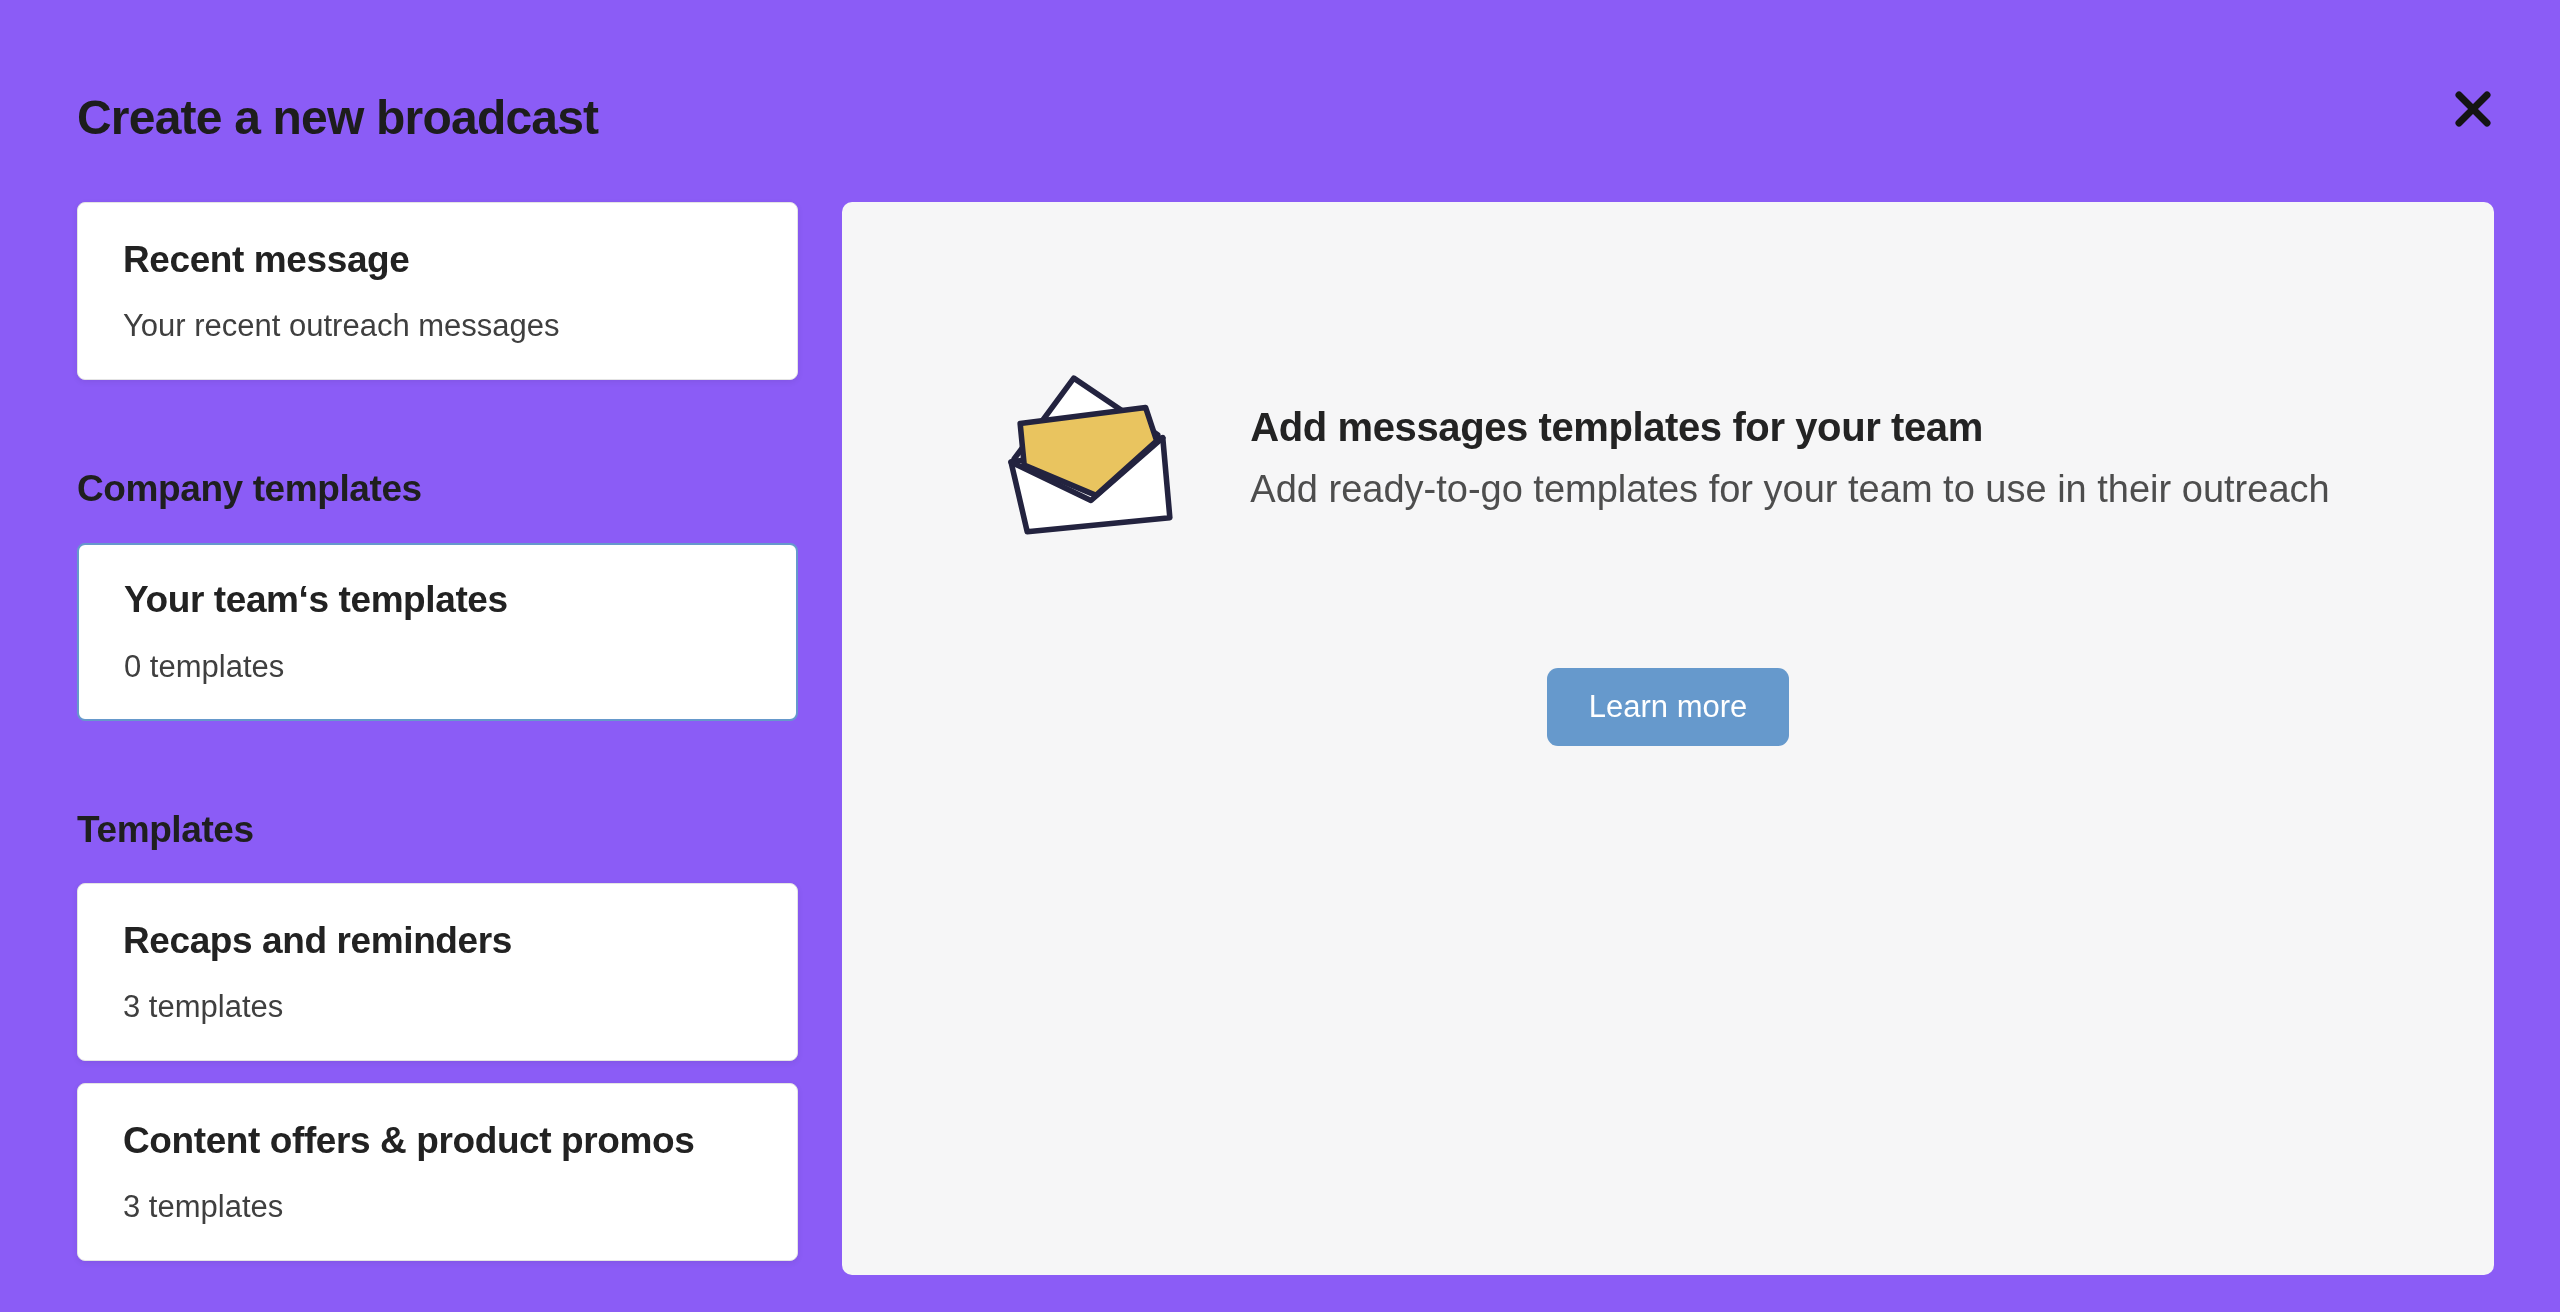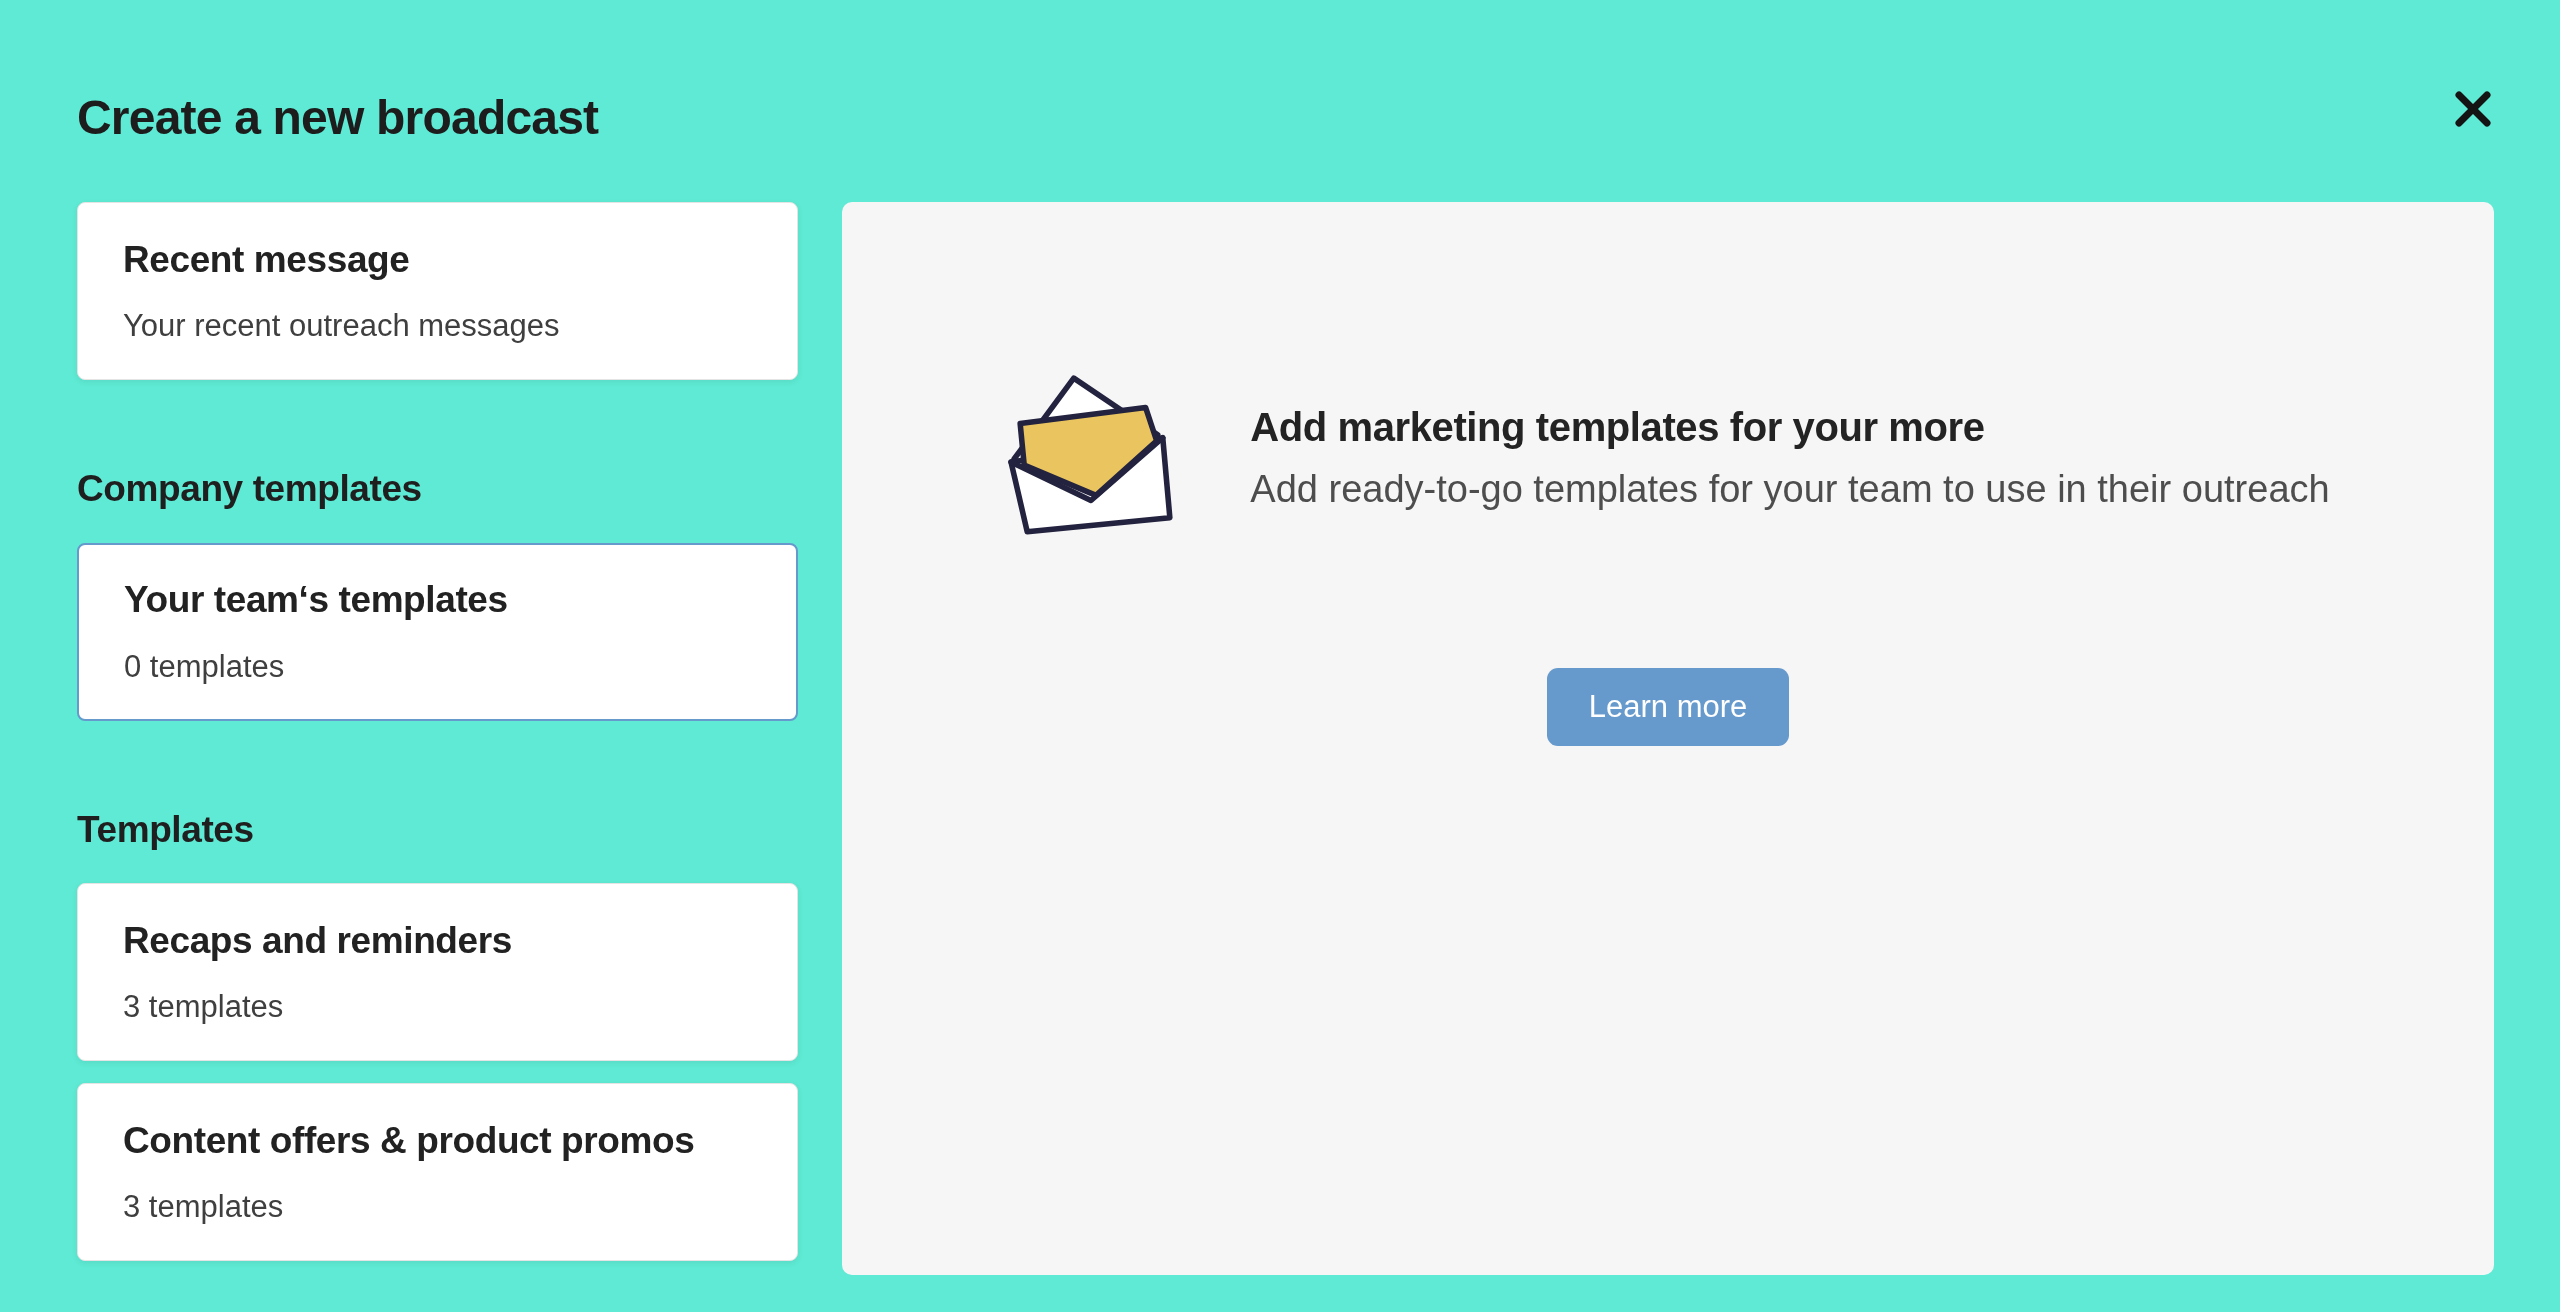--- a/index.html
+++ b/index.html
@@ -2,21 +2,21 @@
 <html><head>
 <meta charset="utf-8">
 <style>
   * { margin: 0; padding: 0; box-sizing: border-box; }
   html, body {
     width: 2560px; height: 1312px;
     background: #ffffff;
     overflow: hidden;
     font-family: "Liberation Sans", "DejaVu Sans", sans-serif;
   }
-  .modal { position: relative; width: 2560px; height: 1312px; background: #5eead4; }
+  .modal { position: relative; width: 2560px; height: 1312px; background: #8b5cf6; }
 
   
   .page-title {
     position: absolute; left: 77px; top: 90px;
     font-size: 48px; font-weight: 700; color: #1d1d1d;
     letter-spacing: -0.8px;
   }
   .close-btn {
     position: absolute; right: 62px; top: 84px;
     width: 50px; height: 50px;
@@ -143,21 +143,21 @@
         <path d="M8,86 L67,6 L150,62" fill="#ffffff" stroke="#23233f" stroke-width="5.5" stroke-linejoin="round" stroke-linecap="round"></path>
 
         <polygon points="5,89 21,158 162,144 155,65" fill="#ffffff" stroke="#23233f" stroke-width="5.5" stroke-linejoin="round"></polygon>
 
         <path d="M5,89 L84,127 L155,65" fill="none" stroke="#23233f" stroke-width="5.5" stroke-linejoin="round" stroke-linecap="round"></path>
 
         <polygon points="14,51 138,35 149,68 89,122 18,92" fill="#e9c45f" stroke="#23233f" stroke-width="5.5" stroke-linejoin="round"></polygon>
       </svg>
 
       <div class="hero-text">
-        <h3 class="panel-heading">Add marketing templates for your more</h3>
+        <h3 class="panel-heading">Add messages templates for your team</h3>
         <p class="panel-subheading">Add ready-to-go templates for your team to use in their outreach</p>
       </div>
 
     </div>
 
     <button class="learn-more-btn">Learn more</button>
 
   </div>
 
 </div>

